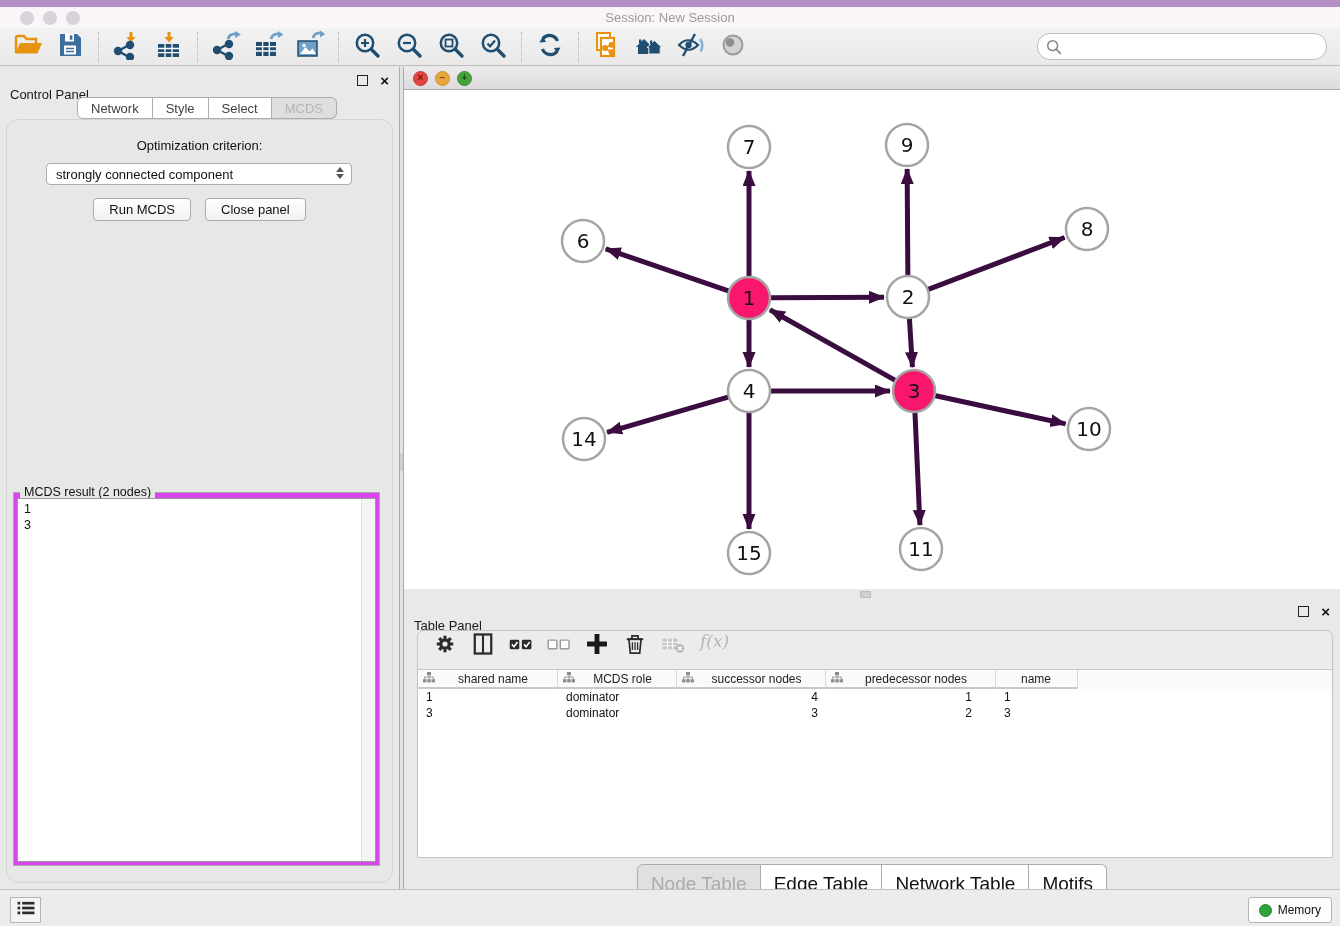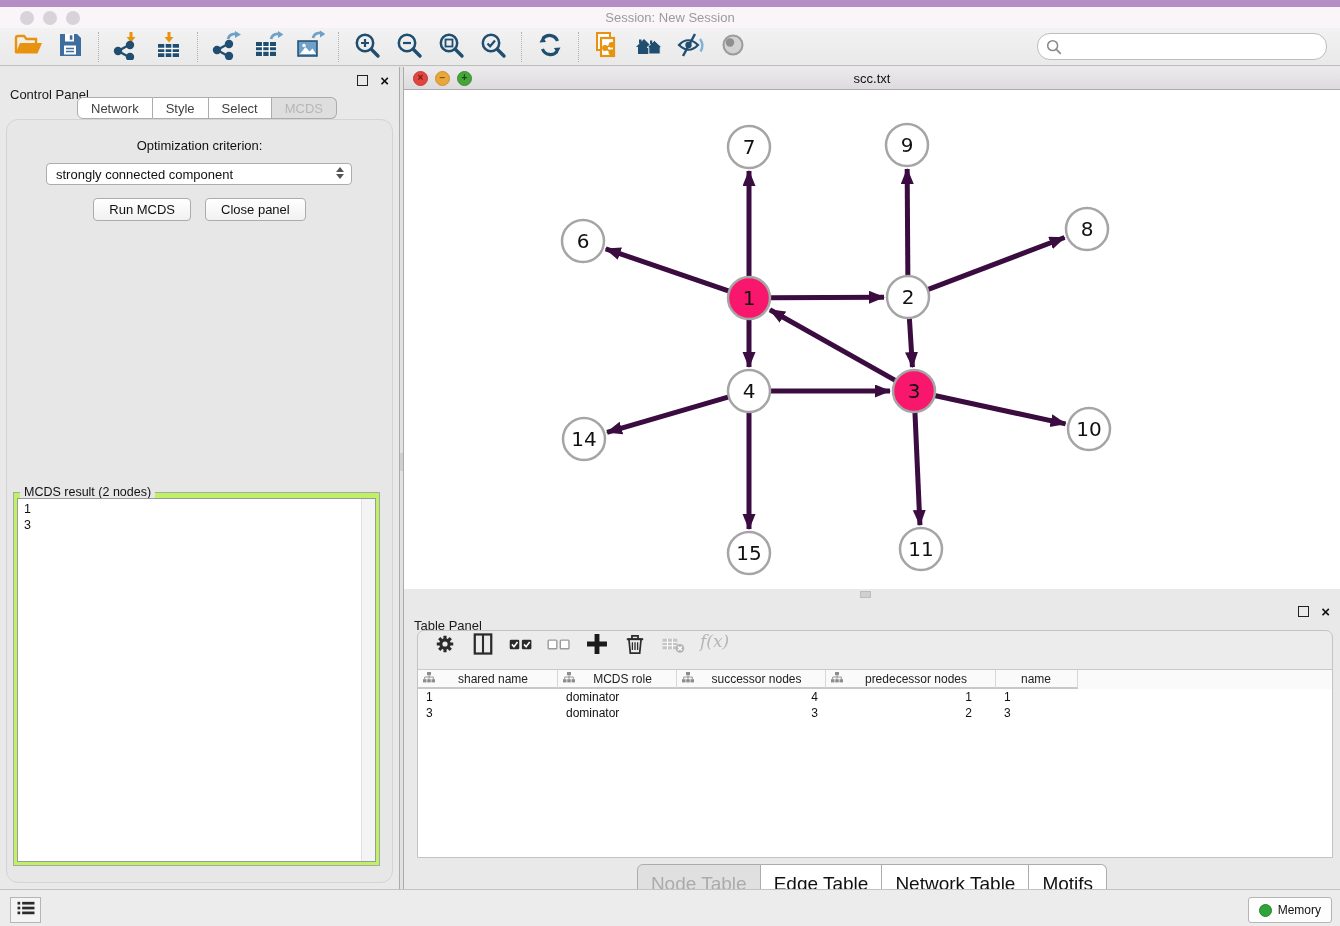--- a/index.html
+++ b/index.html
@@ -45,21 +45,21 @@
     border:1px solid #ACACAC;border-radius:4px;display:flex;align-items:center;font-size:13px;color:#111;
     padding-left:9px;box-sizing:border-box;}
   .stepper{position:absolute;right:7px;top:3px;display:flex;flex-direction:column;gap:2px;}
   .stepper i{display:block;width:0;height:0;border-left:4px solid transparent;border-right:4px solid transparent;}
   .stepper .up{border-bottom:5px solid #555;}
   .stepper .dn{border-top:5px solid #555;}
   .cp-buttons{position:absolute;left:0;right:0;top:78px;display:flex;justify-content:center;gap:14px;}
   .btn{background:linear-gradient(#FFFFFF,#F1F1F1);border:1px solid #ACACAC;border-radius:4px;
     font-size:13px;color:#111;padding:3px 15px;font-family:"Liberation Sans",sans-serif;}
   .result-box{position:absolute;left:6px;right:12px;top:372px;height:372px;
-    border:1px solid #A8A8A8;background:#bef264;}
+    border:1px solid #A8A8A8;background:#d946ef;}
   .result-legend{position:absolute;left:6px;top:-8px;background:#E7E7E7;padding:0 4px;font-size:12.5px;color:#111;}
   .result-text{position:absolute;left:3px;top:5px;right:3px;bottom:3px;background:#fff;
     border:1px solid #9A9A9A;font-size:12.5px;color:#111;line-height:16px;padding:2px 6px;box-sizing:border-box;}
   .result-scroll{position:absolute;right:0;top:0;bottom:0;width:13px;background:#F4F4F4;border-left:1px solid #E0E0E0;}
   
   .v-splitter{position:absolute;left:399px;top:67px;width:5px;height:822px;background:#E2E2E2;
     border-left:1px solid #ABABAB;border-right:1px solid #ABABAB;box-sizing:border-box;}
   .v-grip{position:absolute;left:0px;top:386px;width:3px;height:18px;background:#CFCFCF;}
   .h-splitter{position:absolute;left:404px;top:589px;width:936px;height:9px;background:#E9E9E9;}
   .h-grip{position:absolute;left:456px;top:2px;width:9px;height:5px;background:#CFCFCF;border:1px solid #BDBDBD;}
@@ -314,21 +314,20 @@
   <div class="net-titlebar">
     <div class="traffic red">
         <span>×</span>
       </div>
     <div class="traffic yellow">
         <span>−</span>
       </div>
     <div class="traffic green">
         <span>+</span>
       </div>
-    <div class="net-title">scc.txt</div>
   </div>
   <div class="net-canvas">
     <svg id="graph-svg" width="936" height="499">
       <defs>
         <marker id="arrowhead" markerUnits="userSpaceOnUse" markerWidth="18" markerHeight="14" refX="15" refY="6.5" orient="auto">
           <path d="M0 0 L16 6.5 L0 13 Z" fill="#3A0C40"></path>
         </marker>
       </defs>
     <line x1="345" y1="187" x2="345" y2="81" stroke="#3A0C40" stroke-width="5" marker-end="url(#arrowhead)"></line>
         <line x1="325.13828360996655" y1="201.18001304679575" x2="201.6991044457525" y2="158.79427080366202" stroke="#3A0C40" stroke-width="5" marker-end="url(#arrowhead)"></line>

